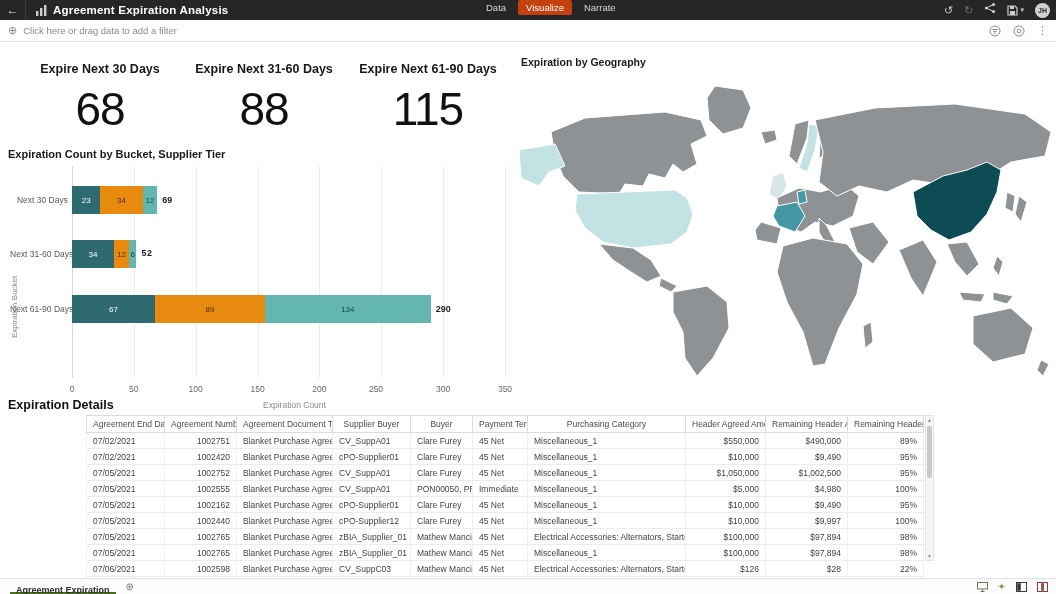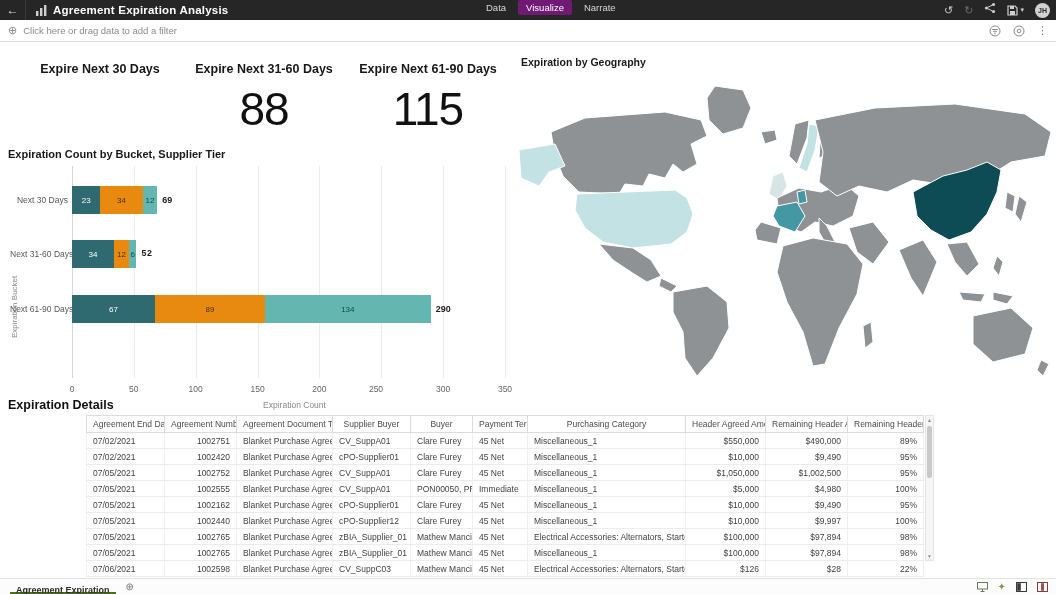--- a/index.html
+++ b/index.html
@@ -7,21 +7,21 @@
   body { font-family:"Liberation Sans", sans-serif; background:#fff; overflow:hidden; }
   #app { position:relative; width:1056px; height:594px; background:#fff; }
 
   
   #topbar { position:absolute; left:0; top:0; width:1056px; height:20px; background:#262626; display:flex; align-items:center; color:#e8e8e8; }
   .tb-back { width:26px; text-align:center; font-size:12px; color:#ddd; cursor:pointer; border-right:1px solid #3a3a3a; height:20px; line-height:20px; }
   .tb-charticon { margin:0 6px 0 10px; display:flex; align-items:center; }
   .tb-title { font-size:11.5px; font-weight:700; color:#fff; letter-spacing:.2px; }
   .tb-tabs { position:absolute; left:478px; top:0; height:16px; display:flex; align-items:flex-start; gap:4px; }
   .htab { font-size:9.5px; color:#d6d6d6; padding:2px 8px; border-radius:2px; cursor:pointer; }
-  .htab.active { background:#701a75; color:#fff; }
+  .htab.active { background:#c2410c; color:#fff; }
   .tb-right { position:absolute; right:6px; top:0; height:20px; display:flex; align-items:center; gap:11px; }
   .tb-ic { font-size:11px; color:#cfcfcf; line-height:20px; cursor:pointer; }
   .tb-ic.dim { color:#6f6f6f; }
   .savewrap { display:flex; align-items:center; gap:2px; }
   .caret { font-size:7px; color:#cfcfcf; }
   .avatar { width:15px; height:15px; border-radius:50%; background:#d2d2d2; color:#2b2b2b; font-size:7px; font-weight:700; display:flex; align-items:center; justify-content:center; }
 
   
   #filterbar { position:absolute; left:0; top:20px; width:1056px; height:22px; background:#fff; border-bottom:1px solid #e2e2e2; display:flex; align-items:center; }
   .fb-left { display:flex; align-items:center; gap:6px; margin-left:8px; color:#8a8a8a; font-size:9.5px; cursor:pointer; }
@@ -151,20 +151,21 @@
       </div>
       <div class="kebab">⋮</div>
     </div>
   </div>
 
   <div id="main">
 
     <div id="kpi-row">
         <div class="kpi">
           <div class="kpi-label">Expire Next 30 Days</div>
+          <div class="kpi-value">68</div>
         </div>
         <div class="kpi">
           <div class="kpi-label">Expire Next 31-60 Days</div>
           <div class="kpi-value">88</div>
         </div>
         <div class="kpi">
           <div class="kpi-label">Expire Next 61-90 Days</div>
           <div class="kpi-value">115</div>
         </div>
       </div>

